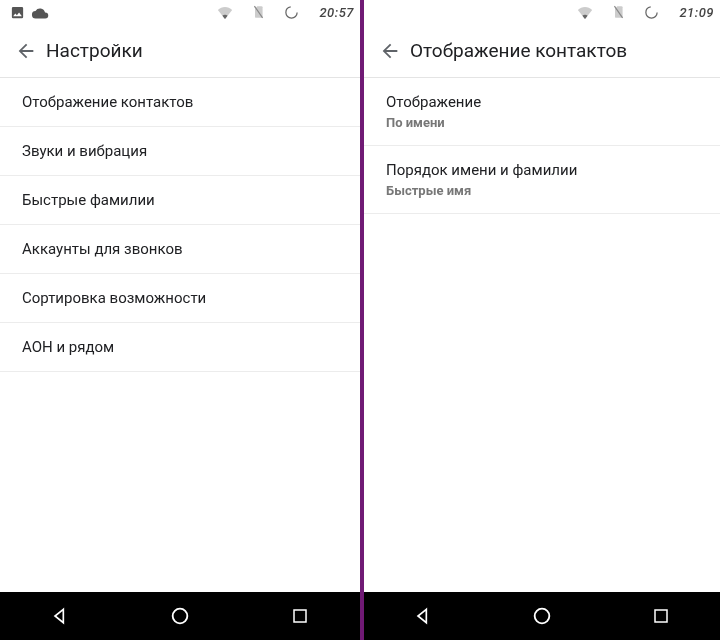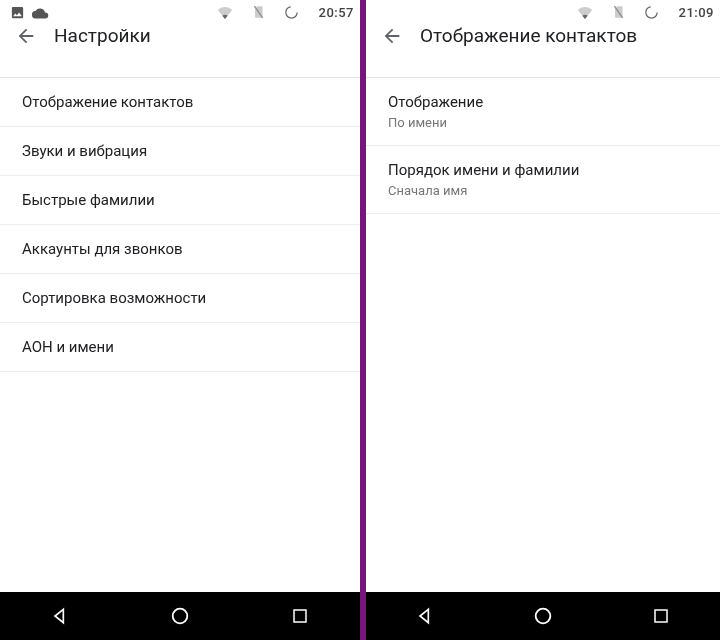--- a/index.html
+++ b/index.html
@@ -1,50 +1,51 @@
 <!DOCTYPE html>
 <html><head>
 <meta charset="utf-8">
 <style>
   * { box-sizing: border-box; margin: 0; padding: 0; }
   html, body { width: 720px; height: 640px; font-family: Roboto, "Helvetica Neue", Arial, sans-serif; background: #fff; }
   body { display: flex; }
   .phone { width: 360px; height: 640px; display: flex; flex-direction: column; position: relative; background: #fff; }
-  .phone + .phone { border-left: 6px solid #701a75; }
+  .phone + .phone { border-left: 4px solid #701a75; }
 
   
   .status-bar {
     height: 24px;
     display: flex;
     align-items: center;
     justify-content: flex-end;
     padding: 0 6px;
     font-size: 13px;
     color: #555;
     gap: 20px;
+    font-style: italic;
   }
   .status-left {
     display: flex;
     align-items: center;
     gap: 6px;
     margin-right: auto;
     padding-left: 4px;
     color: #444;
   }
   .status-bar svg { display: block; }
   .clock { font-weight: 500; letter-spacing: 0.5px; color:#444; }
 
   
   .app-bar {
     height: 54px;
     display: flex;
-    align-items: flex-start;
+    align-items: center;
     padding: 0 14px;
     border-bottom: 1px solid #e4e4e4;
-    gap: 16px;
+    gap: 8px;
   }
   .app-bar .title {
     font-size: 19px;
     color: #202124;
     font-weight: 400;
   }
   .back-btn { width: 24px; height: 24px; display:flex; align-items:center; justify-content:center; cursor:pointer; color:#5f6368; }
 
   
   .list { flex: 1; overflow: hidden; background:#fff; }
@@ -55,20 +56,21 @@
     background:#fff;
   }
   .list-item .primary {
     font-size: 15px;
     color: #202124;
   }
   .list-item .secondary {
     font-size: 13px;
     color: #777;
     margin-top: 4px;
+    font-weight: bold;
   }
 
   
   .nav-bar {
     height: 48px;
     background: #000;
     display: flex;
     align-items: center;
     justify-content: space-around;
     margin-top: auto;
@@ -132,21 +134,21 @@
     <div class="list-item">
         <div class="primary">Быстрые фамилии</div>
       </div>
     <div class="list-item">
         <div class="primary">Аккаунты для звонков</div>
       </div>
     <div class="list-item">
         <div class="primary">Сортировка возможности</div>
       </div>
     <div class="list-item">
-        <div class="primary">АОН и имени</div>
+        <div class="primary">АОН и рядом</div>
       </div>
   </div>
 
   <div class="nav-bar">
     <div class="nav-btn">
         <svg width="20" height="20" viewBox="0 0 24 24" stroke-width="2">
           <path d="M16 4 L6 12 L16 20 Z" fill="none"></path>
         </svg>
       </div>
     <div class="nav-btn">
@@ -193,21 +195,21 @@
     <div class="title">Отображение контактов</div>
   </div>
 
   <div class="list">
     <div class="list-item">
       <div class="primary">Отображение</div>
       <div class="secondary">По имени</div>
     </div>
     <div class="list-item">
       <div class="primary">Порядок имени и фамилии</div>
-      <div class="secondary">Сначала имя</div>
+      <div class="secondary">Быстрые имя</div>
     </div>
   </div>
 
   <div class="nav-bar">
     <div class="nav-btn">
         <svg width="20" height="20" viewBox="0 0 24 24" stroke-width="2">
           <path d="M16 4 L6 12 L16 20 Z" fill="none"></path>
         </svg>
       </div>
     <div class="nav-btn">

